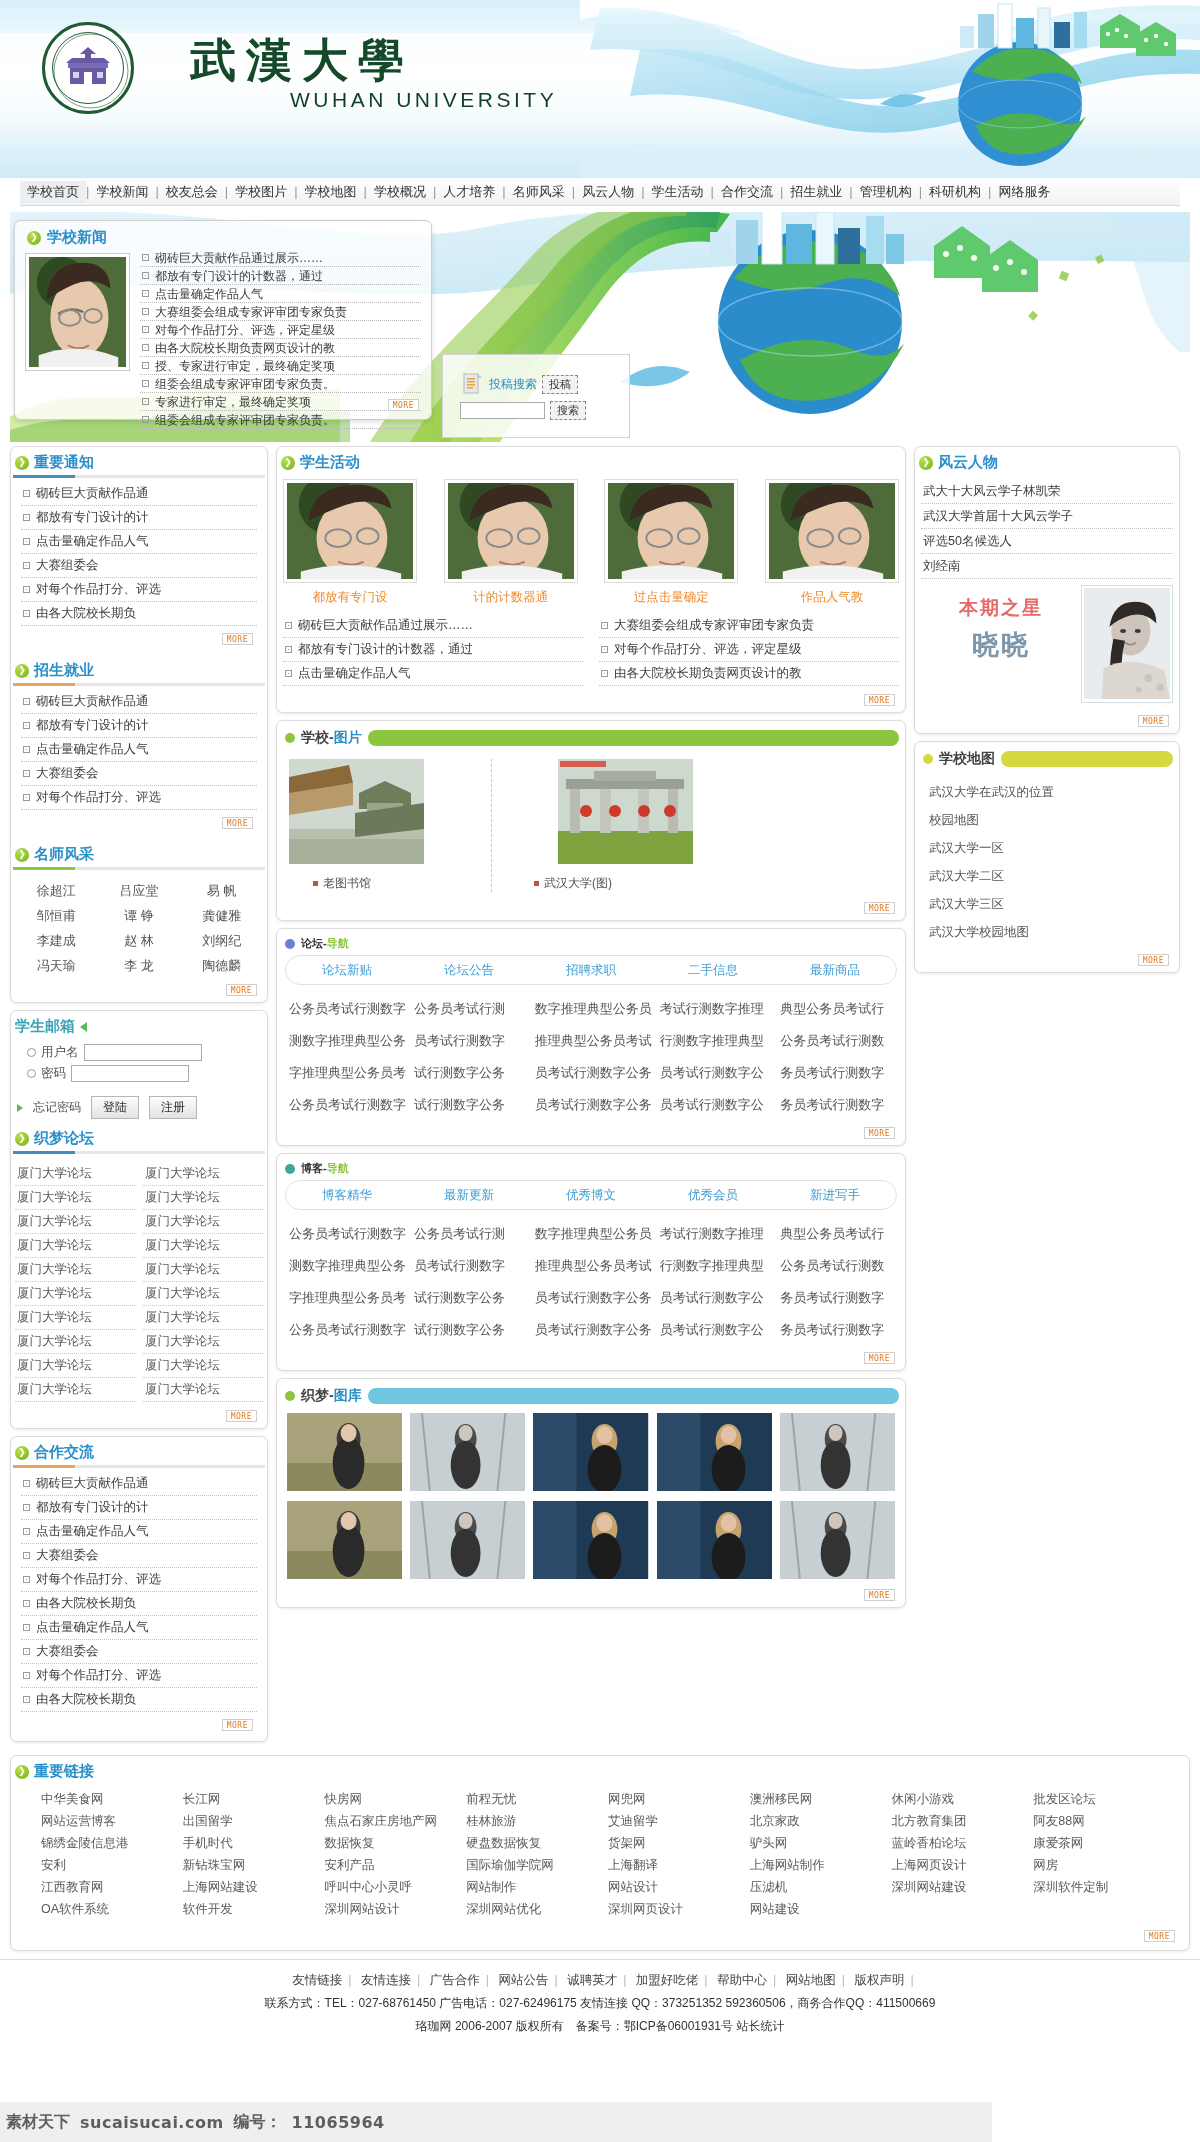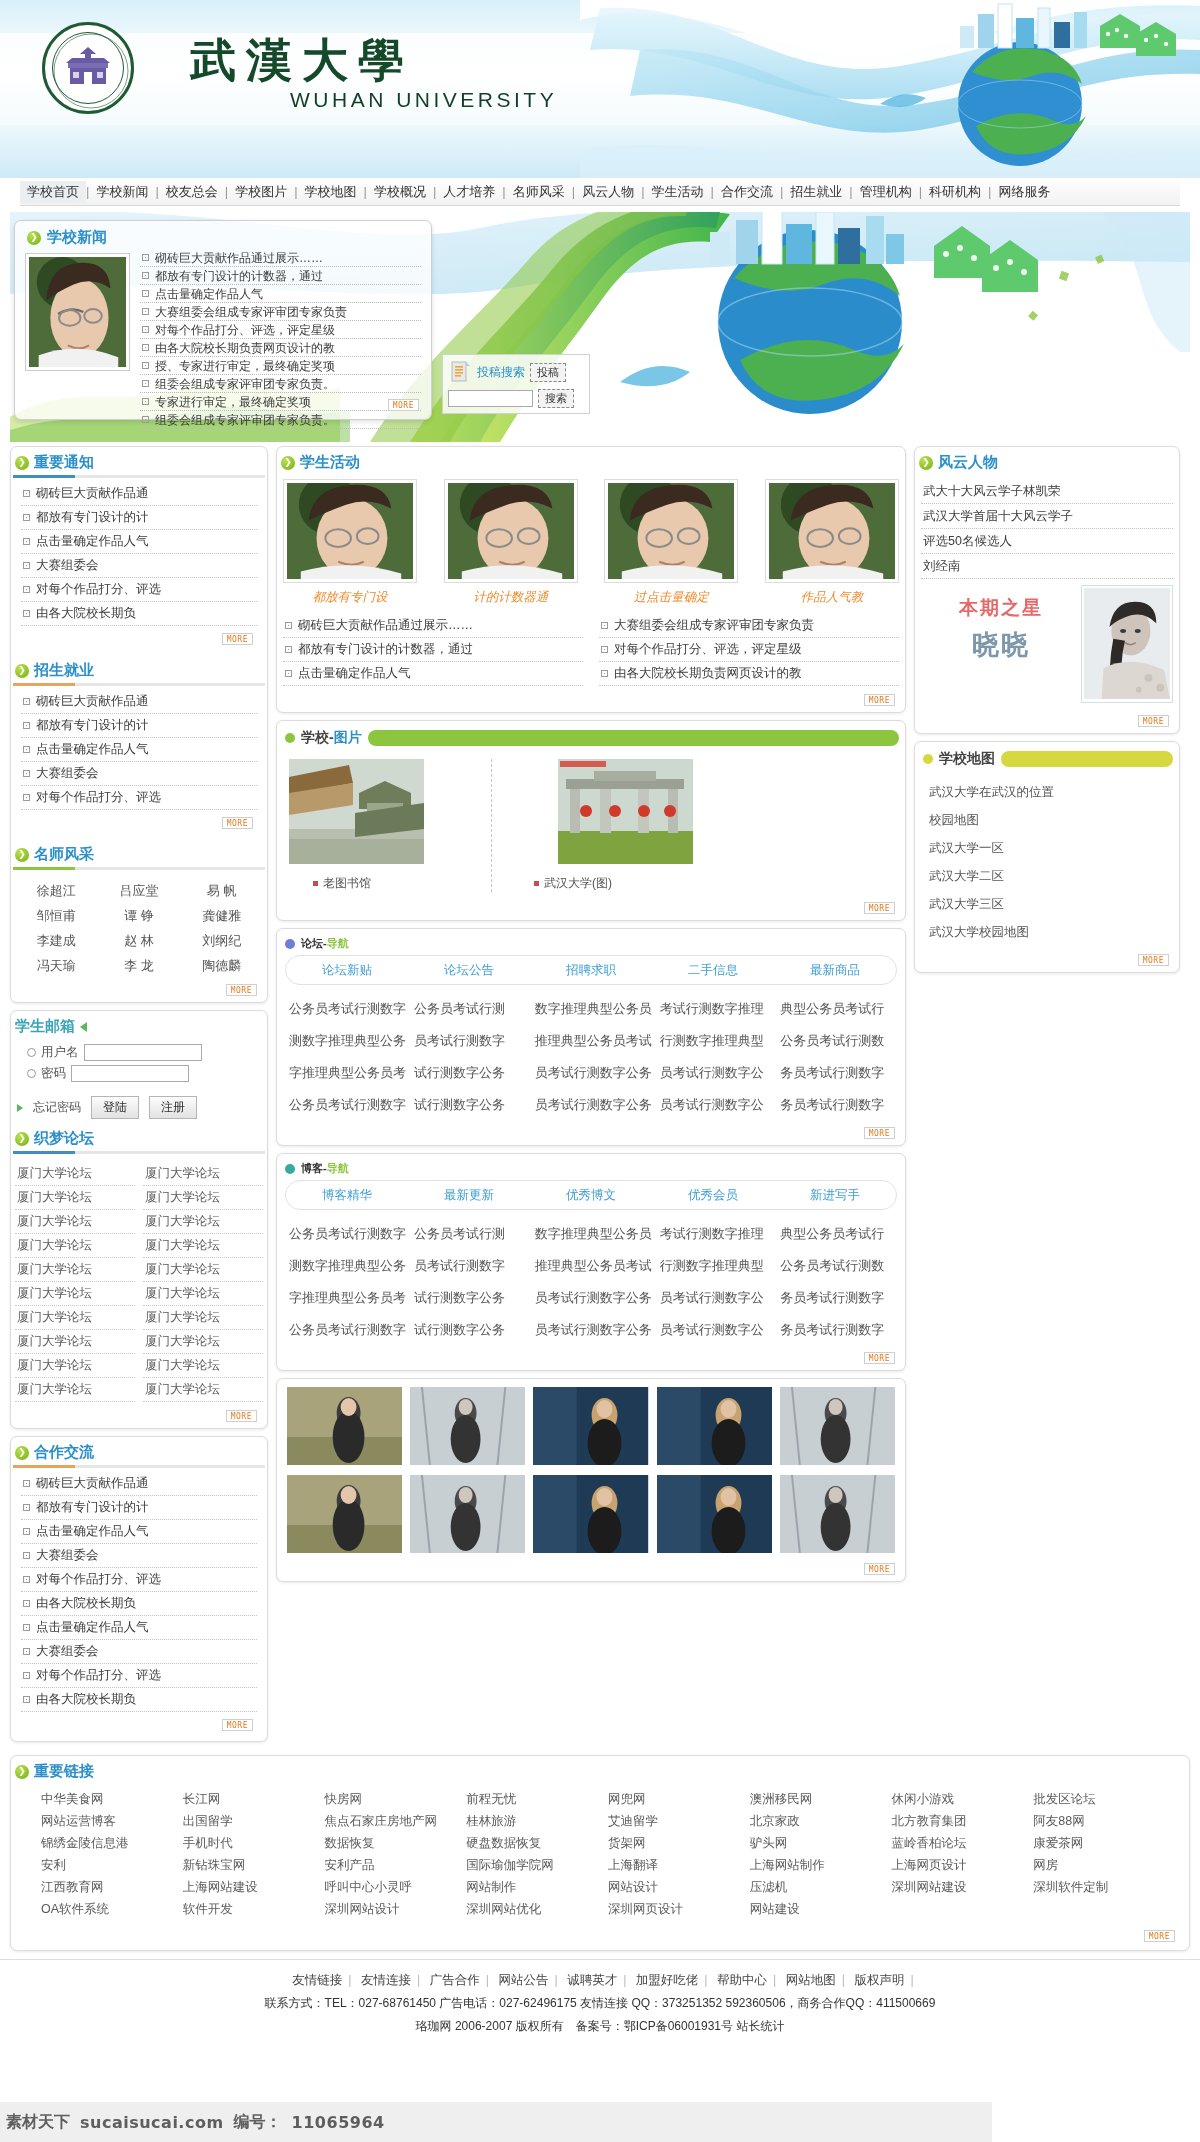--- a/index.html
+++ b/index.html
@@ -97,22 +97,22 @@
   .sq { width:7px; height:7px; border:1px solid #9b9b9b; flex:none; position:relative;}
   .sq:after{content:"";position:absolute;left:2px;top:2px;width:1px;height:1px;background:#9b9b9b;}
   .more-btn {
     display:inline-block; font-size:8px; letter-spacing:.5px; color:#e07b1e;
     border:1px solid #cfcfcf; background:#fff; padding:1px 4px 0 4px;
     font-family:"DejaVu Sans Mono","Liberation Mono",monospace; cursor:pointer;
   }
   .news-more { position:absolute; right:12px; bottom:8px; }
 
   .search-box {
-    position:absolute; left:432px; top:142px; width:148px;
-    background:rgba(255,255,255,.85); border:1px solid #d2d2d2; padding:5px;
+    position:absolute; left:432px; top:142px; width:188px;
+    background:rgba(255,255,255,.85); border:1px solid #d2d2d2; padding:17px;
   }
   .sb-row { display:flex; align-items:center; gap:5px; }
   .sb-row + .sb-row { margin-top:5px; }
   .sb-icon { width:24px; height:24px; flex:none; }
   .sb-label { color:#2b8fc9; font-size:12px; white-space:nowrap; }
   .sb-input { width:85px; height:17px; border:1px solid #aaa; background:#fff; }
   .sb-btn {
     font-size:11px; padding:1px 6px; border:1px dashed #888; background:#f3f3f3;
     color:#333; cursor:pointer;
   }
@@ -165,21 +165,21 @@
     font-size:12px; padding:2px 11px; border:1px solid #b5b5b5;
     background:linear-gradient(180deg,#fdfdfd,#e2e2e2); color:#333; cursor:pointer;
   }
   .forum-grid {
     display:grid; grid-template-columns:1fr 1fr; gap:0 8px;
     font-size:12.5px; color:#5a5a5a; padding:4px 4px 0 4px;
   }
   .forum-grid span { padding:3px 2px; border-bottom:1px dotted #c9c9c9; white-space:nowrap; }
 
   
-  .act-thumbs { display:flex; gap:12px; padding:4px 6px 0 6px; justify-content:space-between;font-style:italic;}
+  .act-thumbs { display:flex; gap:12px; padding:4px 6px 0 6px; justify-content:space-between;}
   .act-item { width:134px; }
   .act-img { width:134px; height:104px; border:1px solid #dcdcdc; padding:3px; background:#fff; }
   .act-cap { text-align:center; font-size:12.5px; color:#ef8b2c; padding-top:6px; }
   .act-lists { display:flex; gap:16px; padding:8px 6px 4px 6px; }
   .act-lists > div { flex:1; min-width:0; }
 
   
   .vip-list { padding:4px 6px 0 6px; }
   .vip-list .list-row { padding:3.5px 2px; }
   .star-area { display:flex; align-items:flex-start; padding:6px 6px 0 6px;text-align:center; }
@@ -928,20 +928,25 @@
           <span>公务员考试行测数字</span>
           <span>试行测数字公务</span>
           <span>员考试行测数字公务</span>
           <span>员考试行测数字公</span>
           <span>务员考试行测数字</span>
         </div>
         <div class="more-row" style="padding:0 10px 6px 0"><span class="more-btn">MORE</span></div>
       </div>
 
       <div class="card">
+        <div class="band-head">
+          <span class="dot-sm" style="background:#8cc63f"></span>
+          <span class="band-title"><span>织梦-</span><span style="color:#2b8fc9">图库</span></span>
+          <span class="band-bar" style="background:#6ec6e0"></span>
+        </div>
         <div class="gal-row">
           <svg class="gal-img" viewBox="0 0 116 78" preserveAspectRatio="none">
               <rect width="116" height="78" fill="#a8a37a"></rect>
               <rect y="50" width="116" height="28" fill="#8b8a5f"></rect>
               <ellipse cx="62" cy="26" rx="12" ry="16" fill="#3b3b3b"></ellipse>
               <ellipse cx="62" cy="50" rx="16" ry="26" fill="#2a2a2a"></ellipse>
               <ellipse cx="62" cy="20" rx="8" ry="9" fill="#e3c6ab"></ellipse>
             </svg>
           <svg class="gal-img" viewBox="0 0 116 78" preserveAspectRatio="none">
               <rect width="116" height="78" fill="#c7cfd3"></rect>

